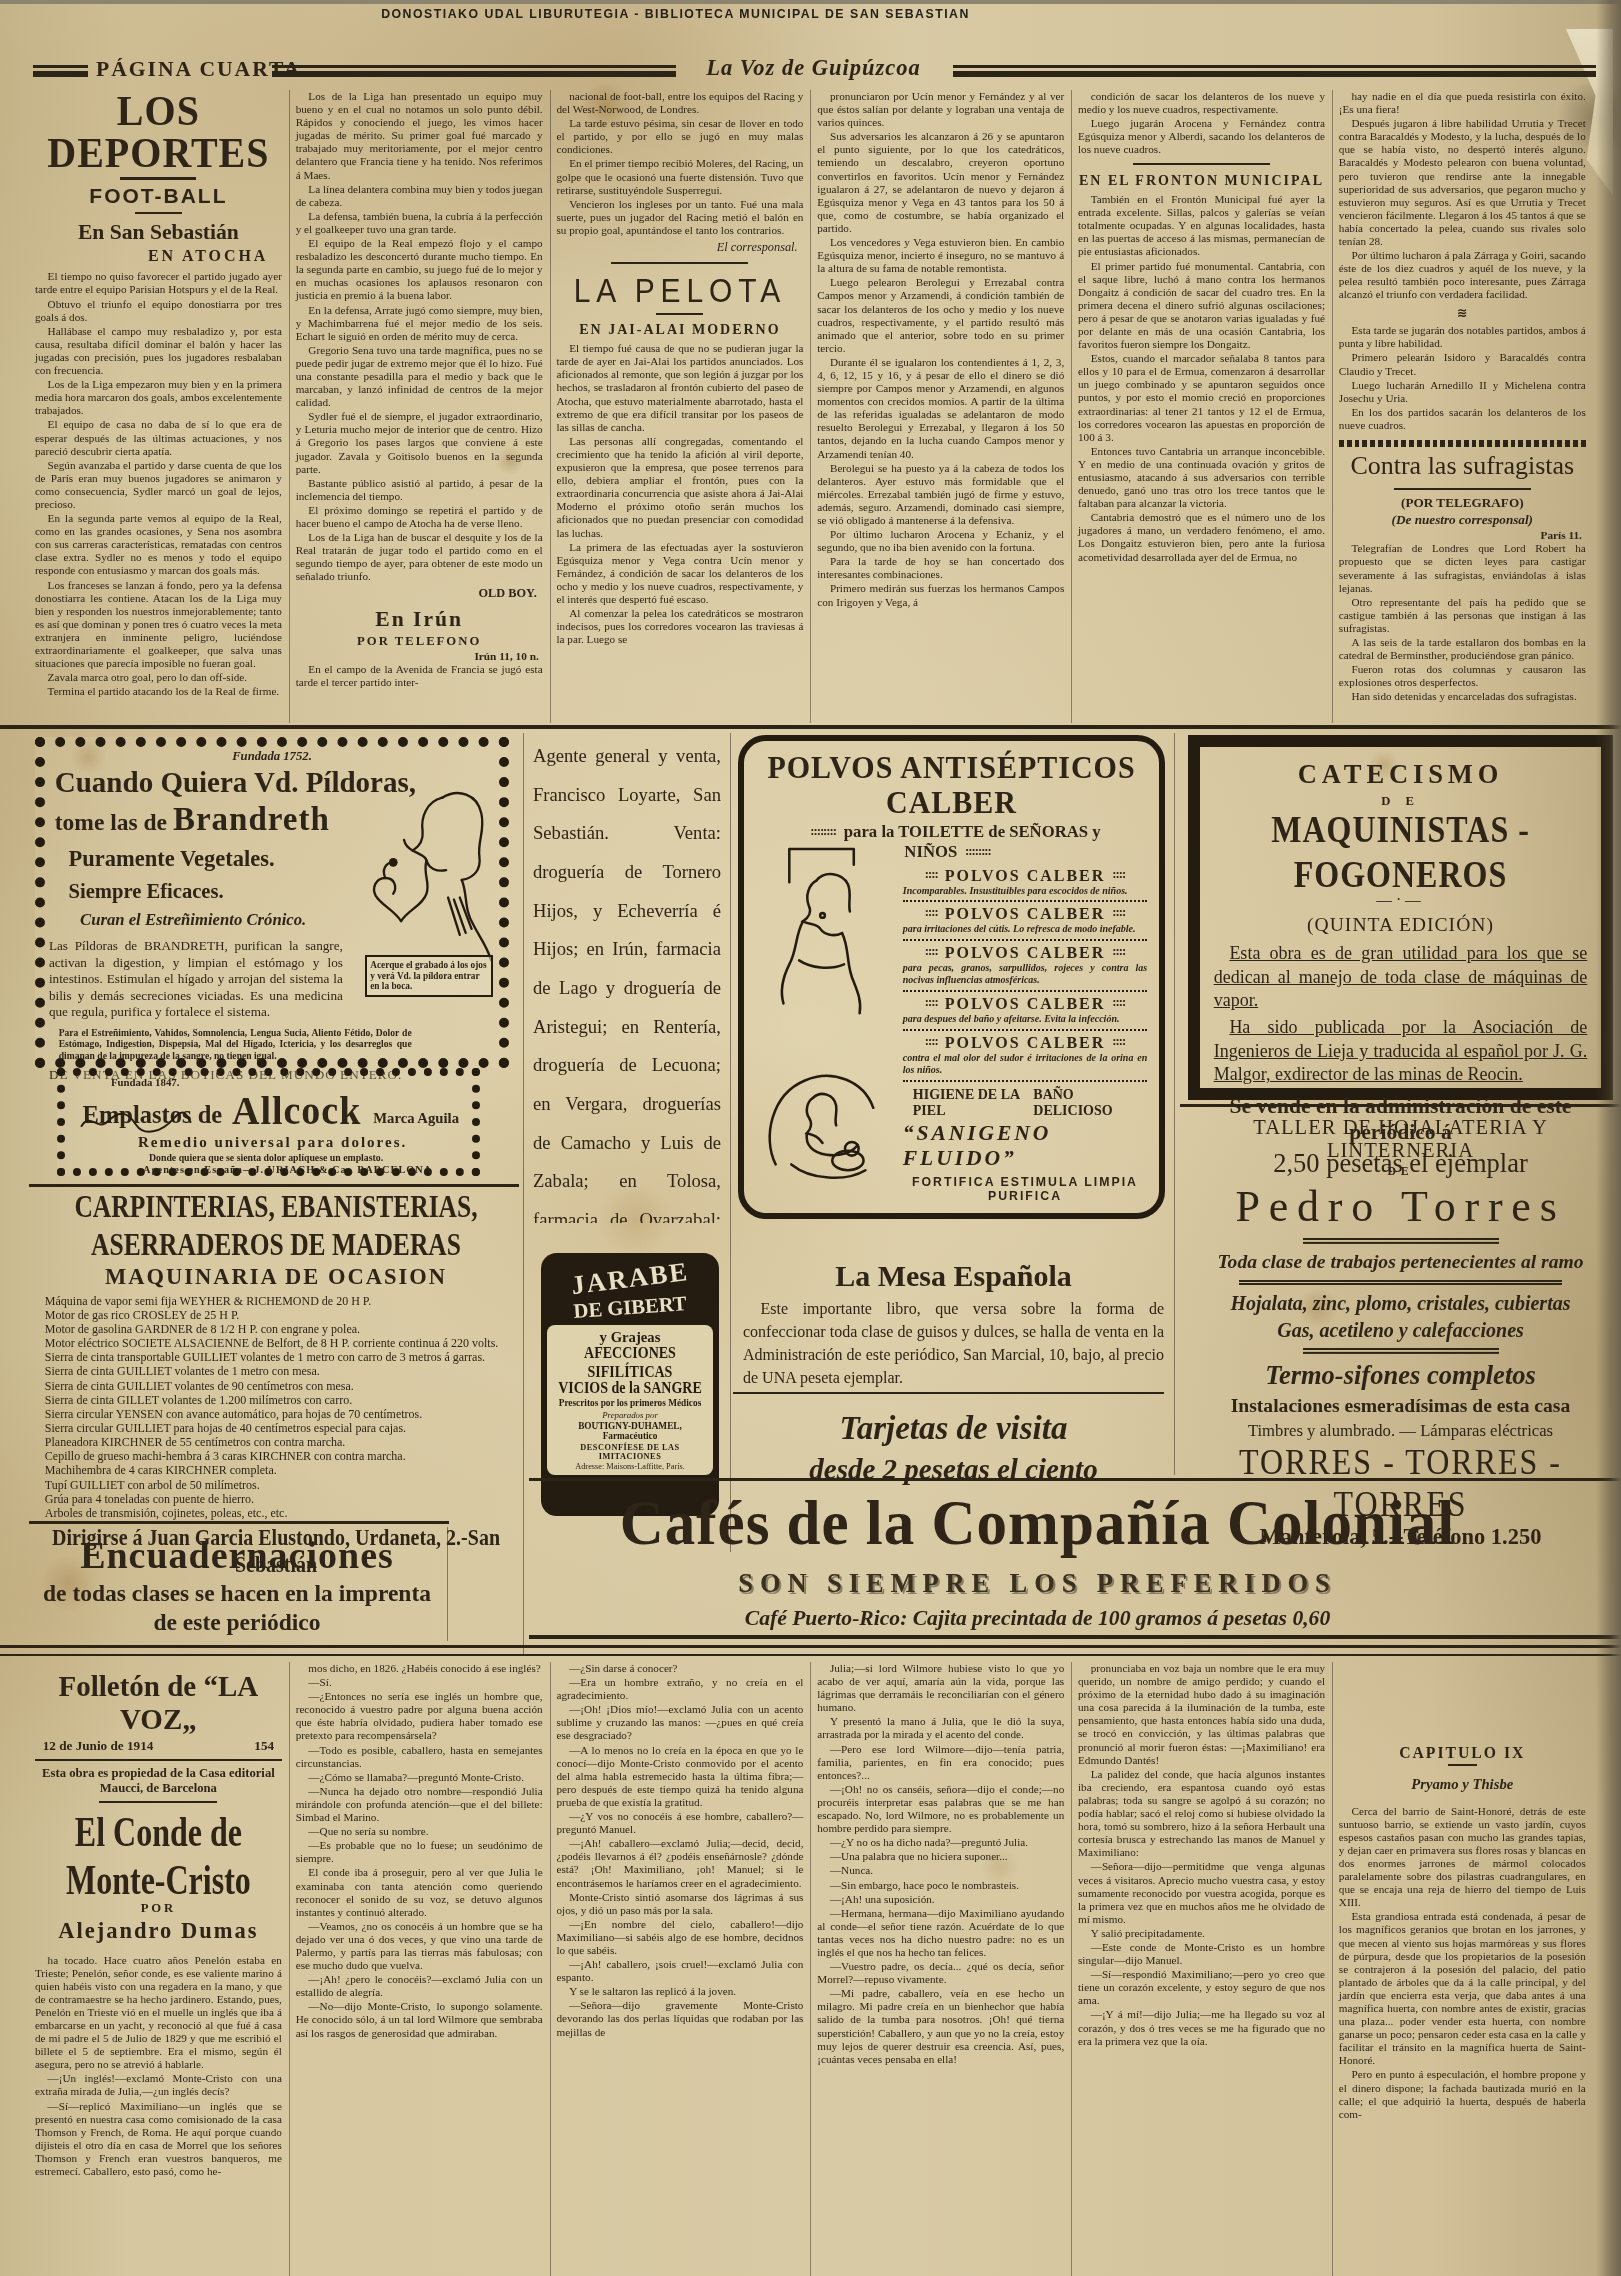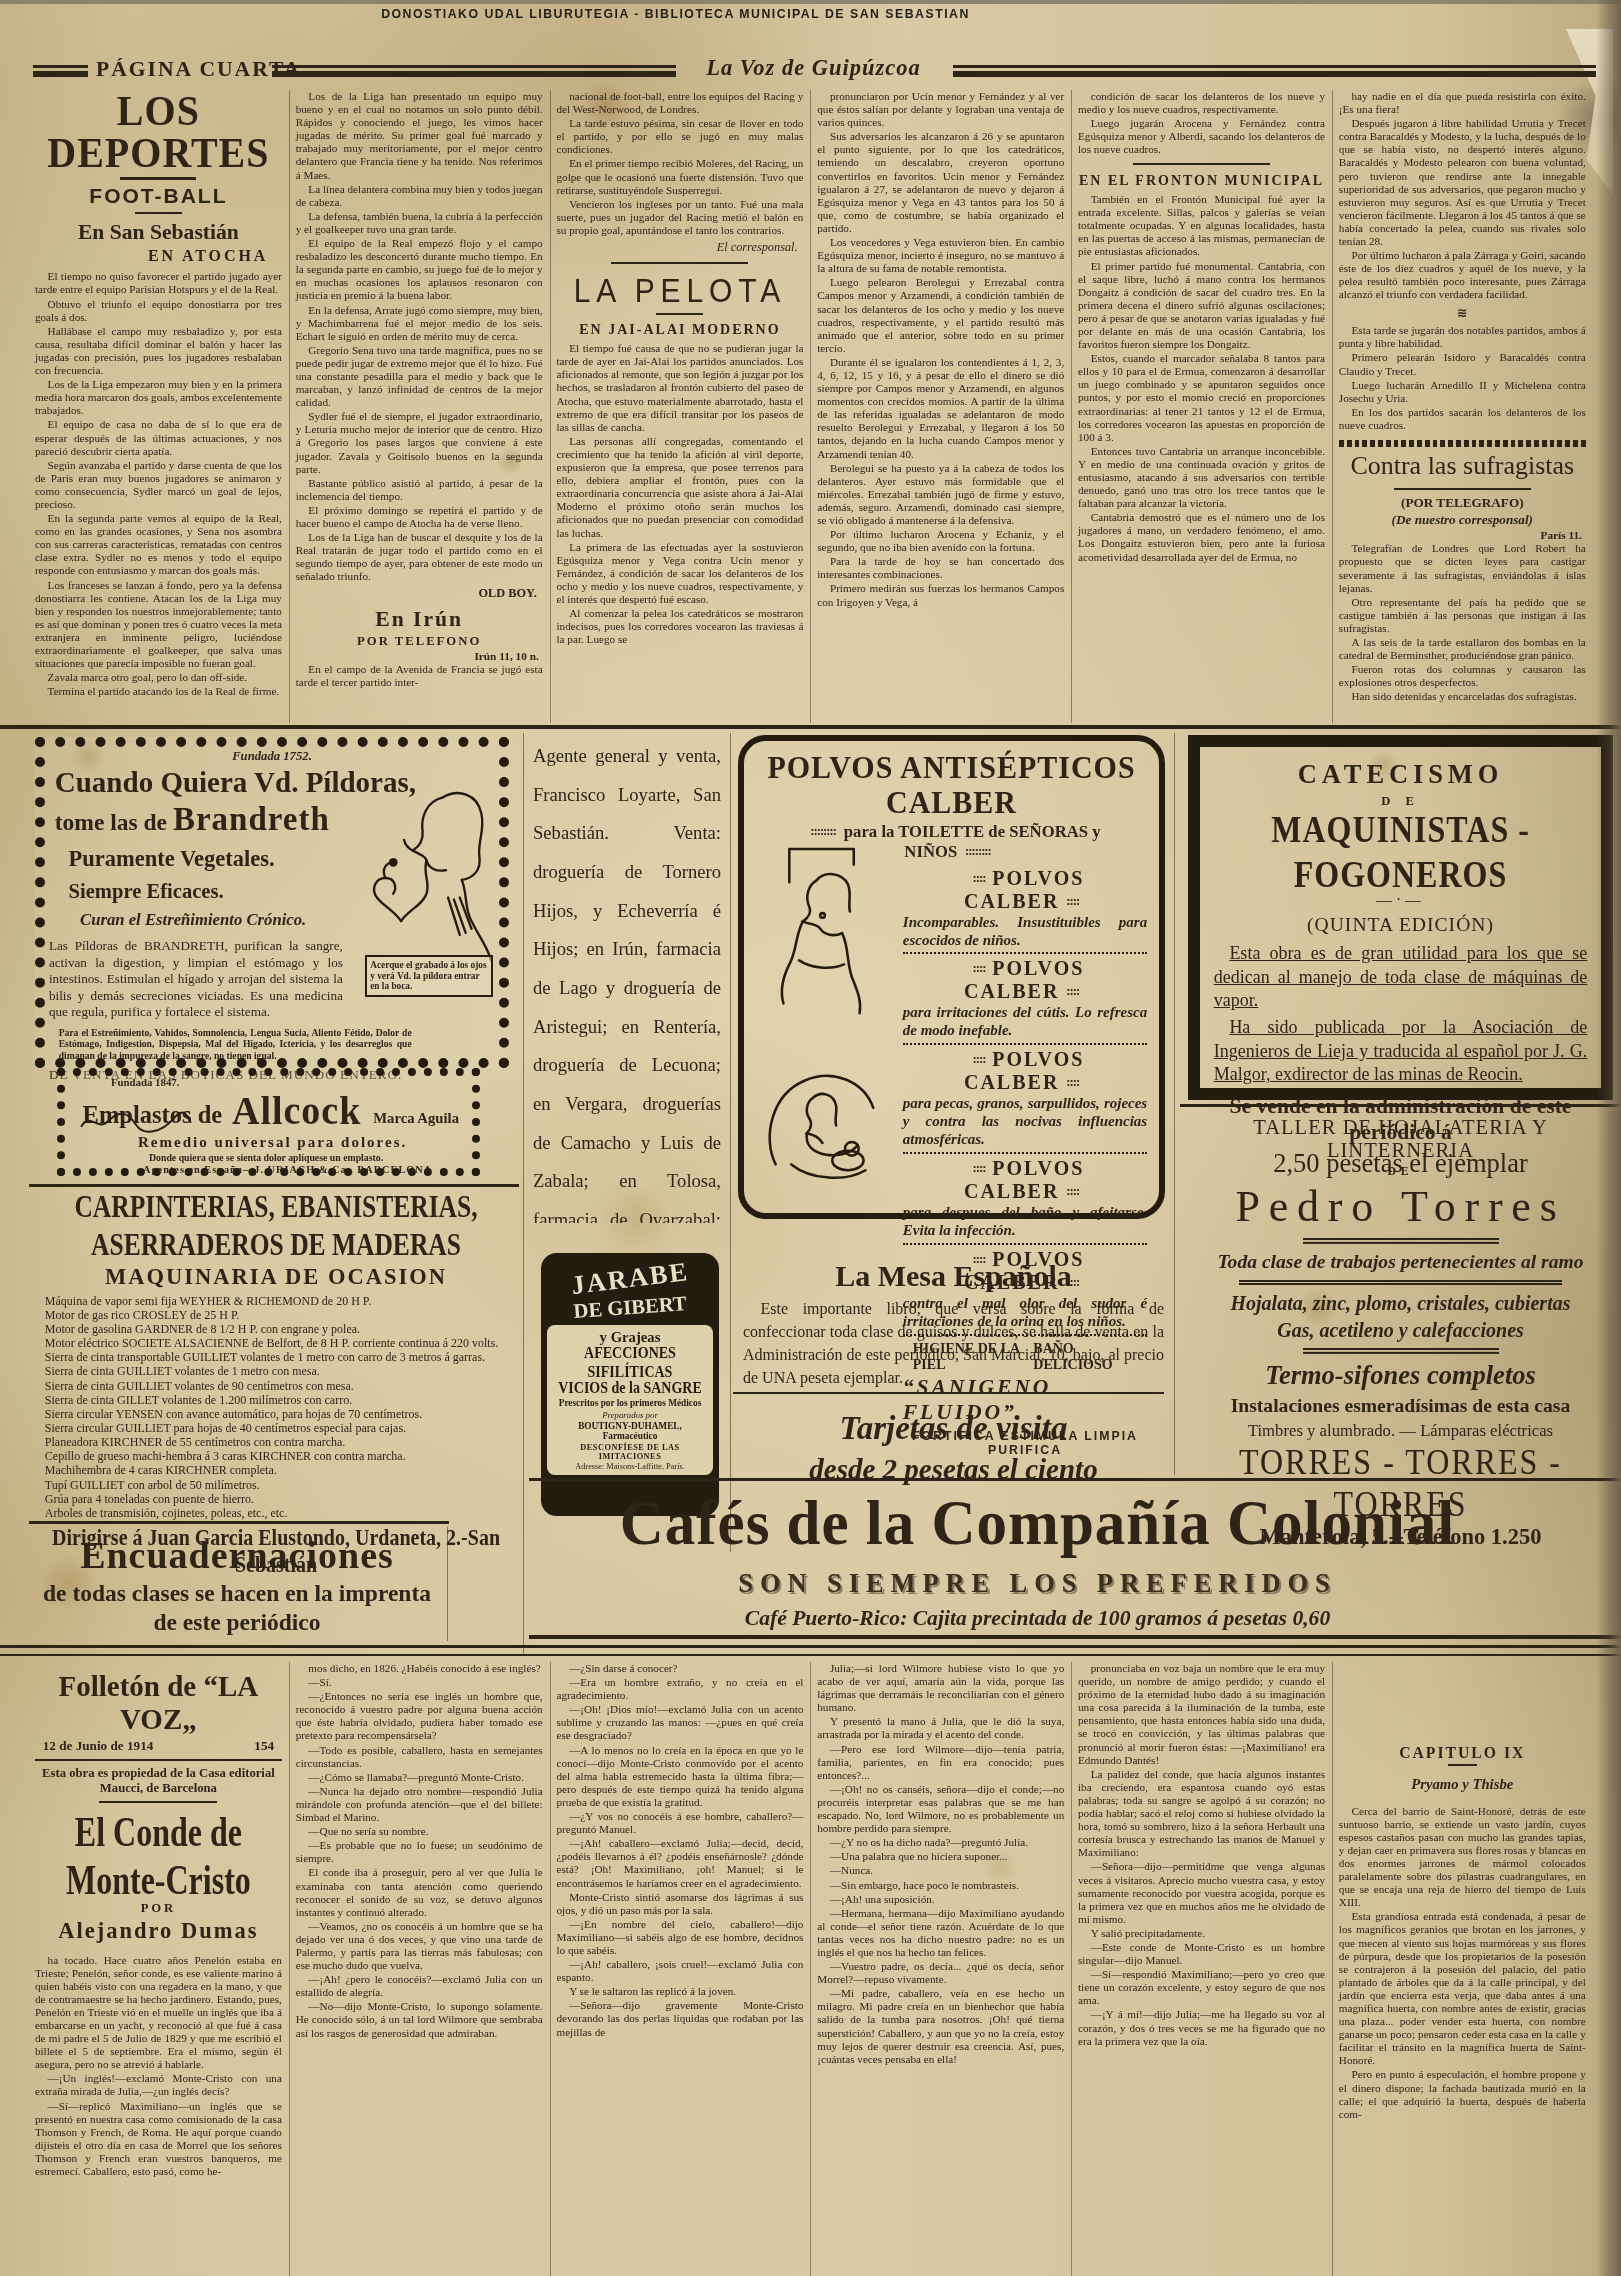--- a/index.html
+++ b/index.html
@@ -118,23 +118,23 @@
 
   
   .loyarte{font-size:18.6px;line-height:2.08;text-align:justify;}
 
   
   .cal{border:6.9px solid #241c10;border-radius:28px;padding:7.8px 11.8px;}
   .cal-t{font-size:30px;font-weight:bold;text-align:center;letter-spacing:1px;transform:scaleY(1.05);margin:2px 0 0;}
   .cal-s{font-size:16.7px;font-weight:bold;text-align:center;margin:2.9px 0 2px;}
   .cal-s:before,.cal-s:after{content:"::::::::";letter-spacing:-1px;font-size:12.7px;vertical-align:2px;margin:0 7.8px;}
   .cal-item{margin-left:147px;border-bottom:2.9px dotted #241c10;padding:2.9px 0 3.9px;}
-  .cal-item h4{margin:0;font-size:20px;font-weight:bold;text-align:center;letter-spacing:2px;}
+  .cal-item h4{margin:0;font-size:16px;font-weight:bold;text-align:center;letter-spacing:2px;}
   .cal-item h4:before,.cal-item h4:after{content:"::::";font-size:12.7px;letter-spacing:-1px;vertical-align:2.9px;margin:0 6.9px;}
-  .cal-item p{margin:0;font-size:15px;font-weight:bold;font-style:italic;line-height:1.2;text-align:justify;}
+  .cal-item p{margin:0;font-size:10px;font-weight:bold;font-style:italic;line-height:1.2;text-align:justify;}
   .cal-f1{display:flex;justify-content:space-between;font-size:14px;font-weight:bold;margin:5.9px 9.8px 0 157px;}
   .cal-f3{font-size:21.6px;font-weight:bold;letter-spacing:2.9px;text-align:left;margin:2px 0 4px 147px;font-style:italic;}
   .cal-f4{font-size:12.3px;font-weight:bold;letter-spacing:2px;text-align:center;margin:2px 0 0 147px;font-family:"Liberation Sans",sans-serif;}
   .cal-fig{position:absolute;left:15.7px;top:102px;}
   .cal-fig2{position:absolute;left:17.6px;top:306px;}
 
   
   .cat{border:12.7px solid #241c10;padding:5.9px 13.7px;}
   .cat-t{font-size:26.5px;font-weight:bold;letter-spacing:4.9px;text-align:center;margin:5.9px 0 0;}
   .cat-de{font-size:12.7px;font-weight:bold;letter-spacing:5.9px;text-align:center;margin:3.9px 0;}

